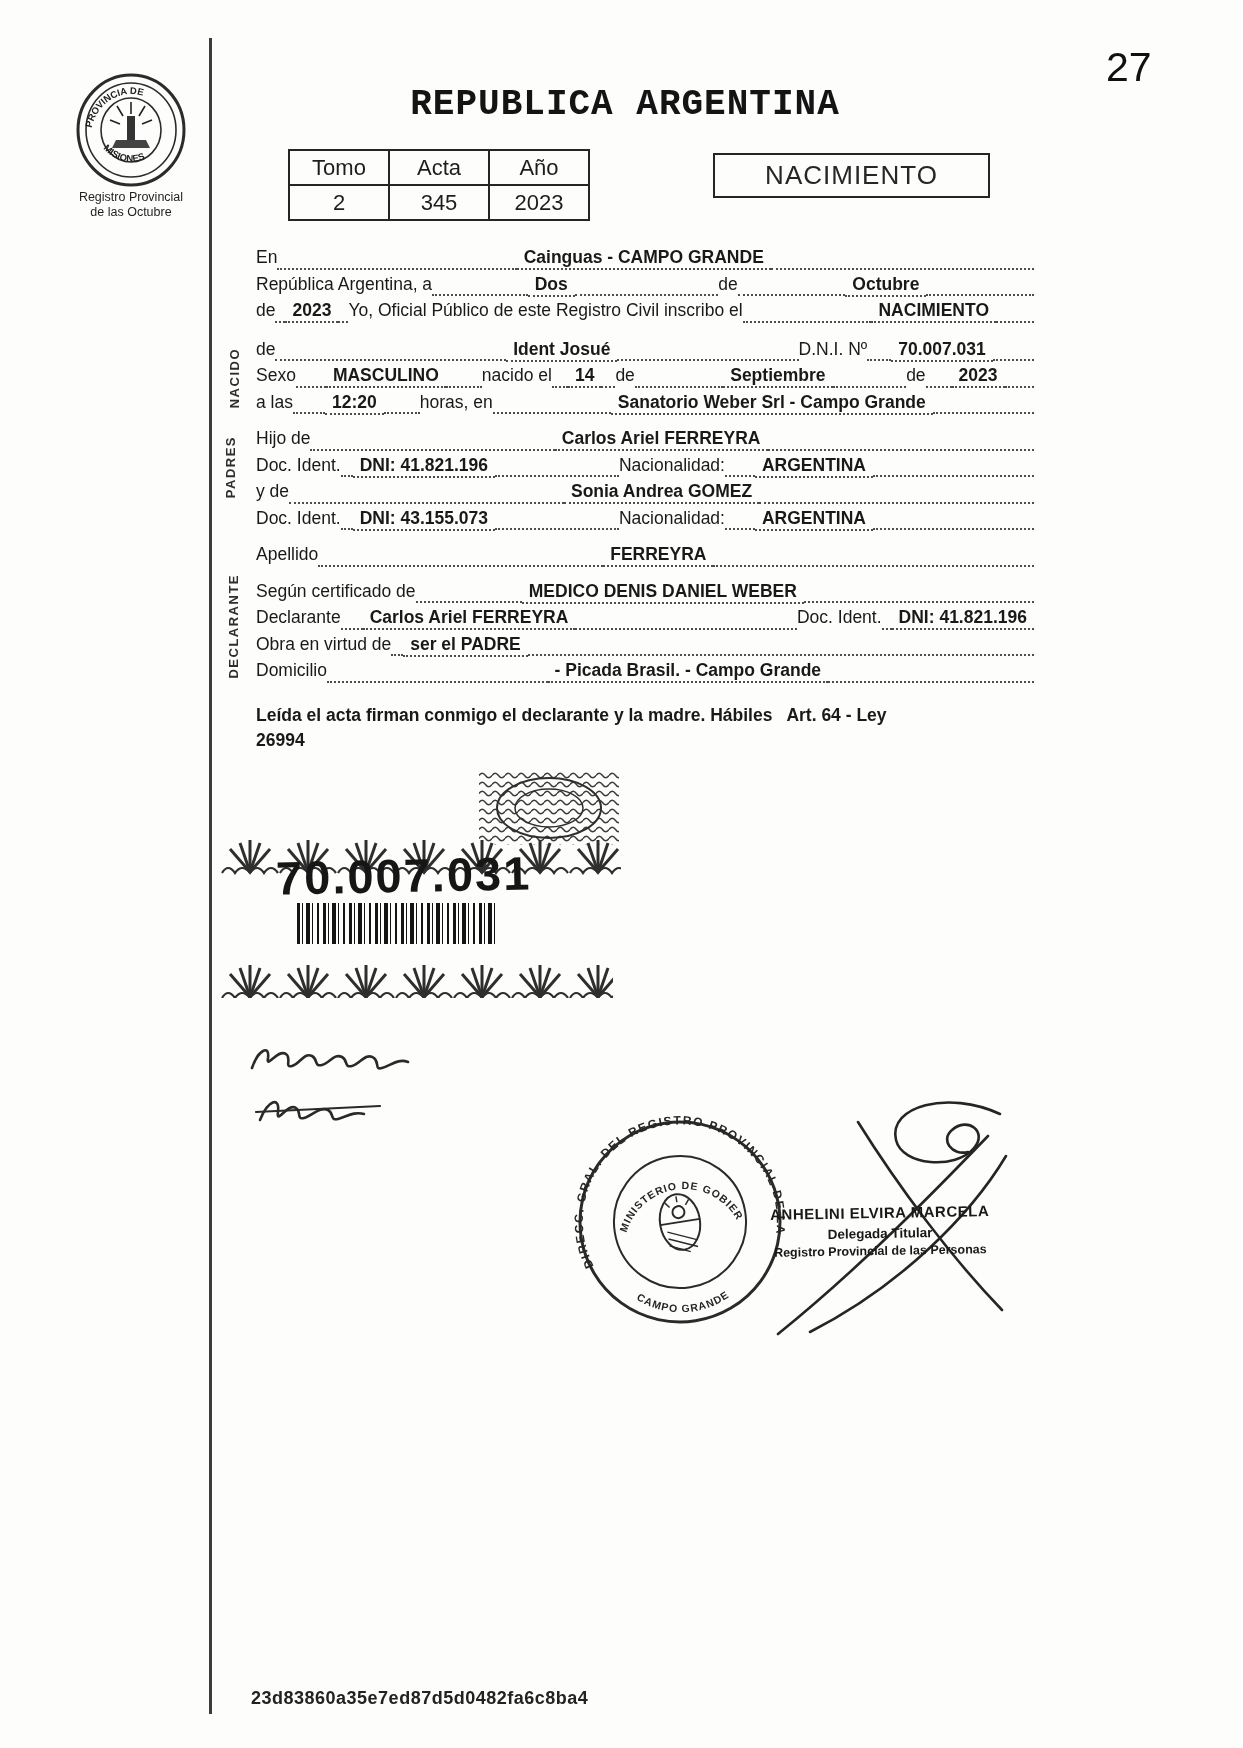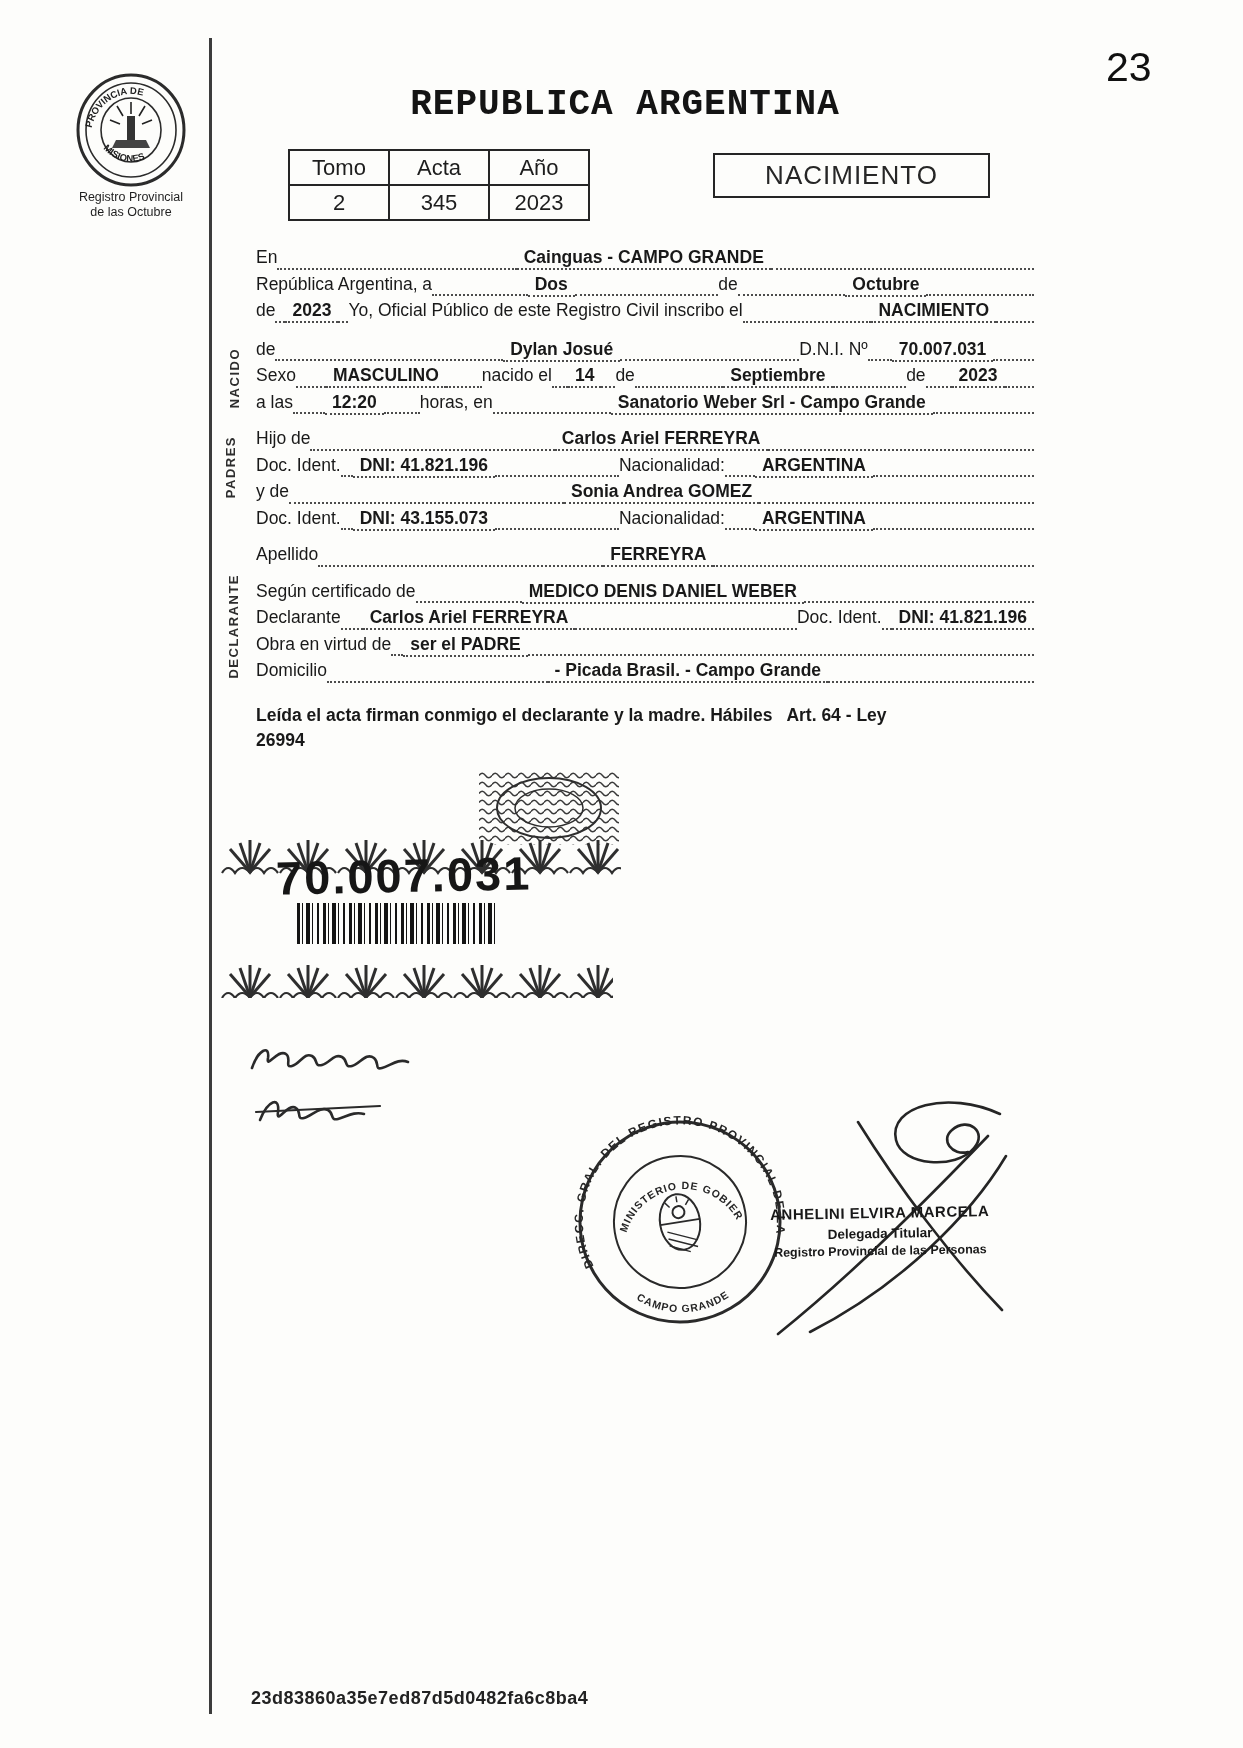--- a/index.html
+++ b/index.html
@@ -56,21 +56,21 @@
           <path d="M1,34 Q7,24 14,34 Q21,24 29,34 Q36,24 43,34 Q50,24 57,34" stroke-width="2.2"></path>
         </g>
       </pattern>
       <pattern id="wavep" width="13" height="9" patternUnits="userSpaceOnUse">
         <path d="M0,4.5 Q3.25,0 6.5,4.5 T13,4.5" stroke="#3a3a3a" fill="none" stroke-width="1.4"></path>
       </pattern>
     </defs>
   </svg>
 
   <div class="vline"></div>
-  <div class="pagenum">23</div>
+  <div class="pagenum">27</div>
 
   <svg class="seal" width="114" height="116" viewBox="0 0 114 116">
     <defs>
       <path id="sealTop" d="M 17,64 A 40,42 0 0 1 97,64"></path>
       <path id="sealBottom" d="M 23,66 A 37,39 0 0 0 91,66"></path>
     </defs>
     <ellipse cx="57" cy="58" rx="53" ry="55" fill="none" stroke="#2b2b2b" stroke-width="3"></ellipse>
     <ellipse cx="57" cy="58" rx="45" ry="47" fill="none" stroke="#2b2b2b" stroke-width="1.6"></ellipse>
     <ellipse cx="57" cy="58" rx="30" ry="32" fill="none" stroke="#2b2b2b" stroke-width="1.6"></ellipse>
     <text font-size="9.5" font-weight="bold" fill="#1d1d1d" font-family="Liberation Sans, sans-serif">
@@ -142,21 +142,21 @@
       <i class="dots" style="flex:0 0 10px"></i>
       <span class="lbl">Yo, Oficial Público de este Registro Civil inscribo el</span>
       <i class="dots" style="flex:1"></i>
       <span class="val">NACIMIENTO</span>
       <i class="dots" style="flex:0 0 38px"></i>
     </div>
 
     <div class="fline gap12">
       <span class="lbl">de</span>
       <i class="dots" style="flex:1.4"></i>
-      <span class="val">Dylan Josué</span>
+      <span class="val">Ident Josué</span>
       <i class="dots" style="flex:1.1"></i>
       <span class="lbl">D.N.I. Nº</span>
       <i class="dots" style="flex:0 0 24px"></i>
       <span class="val">70.007.031</span>
       <i class="dots" style="flex:0.25"></i>
     </div>
 
     <div class="fline">
       <span class="lbl">Sexo</span>
       <i class="dots" style="flex:0 0 30px"></i>

